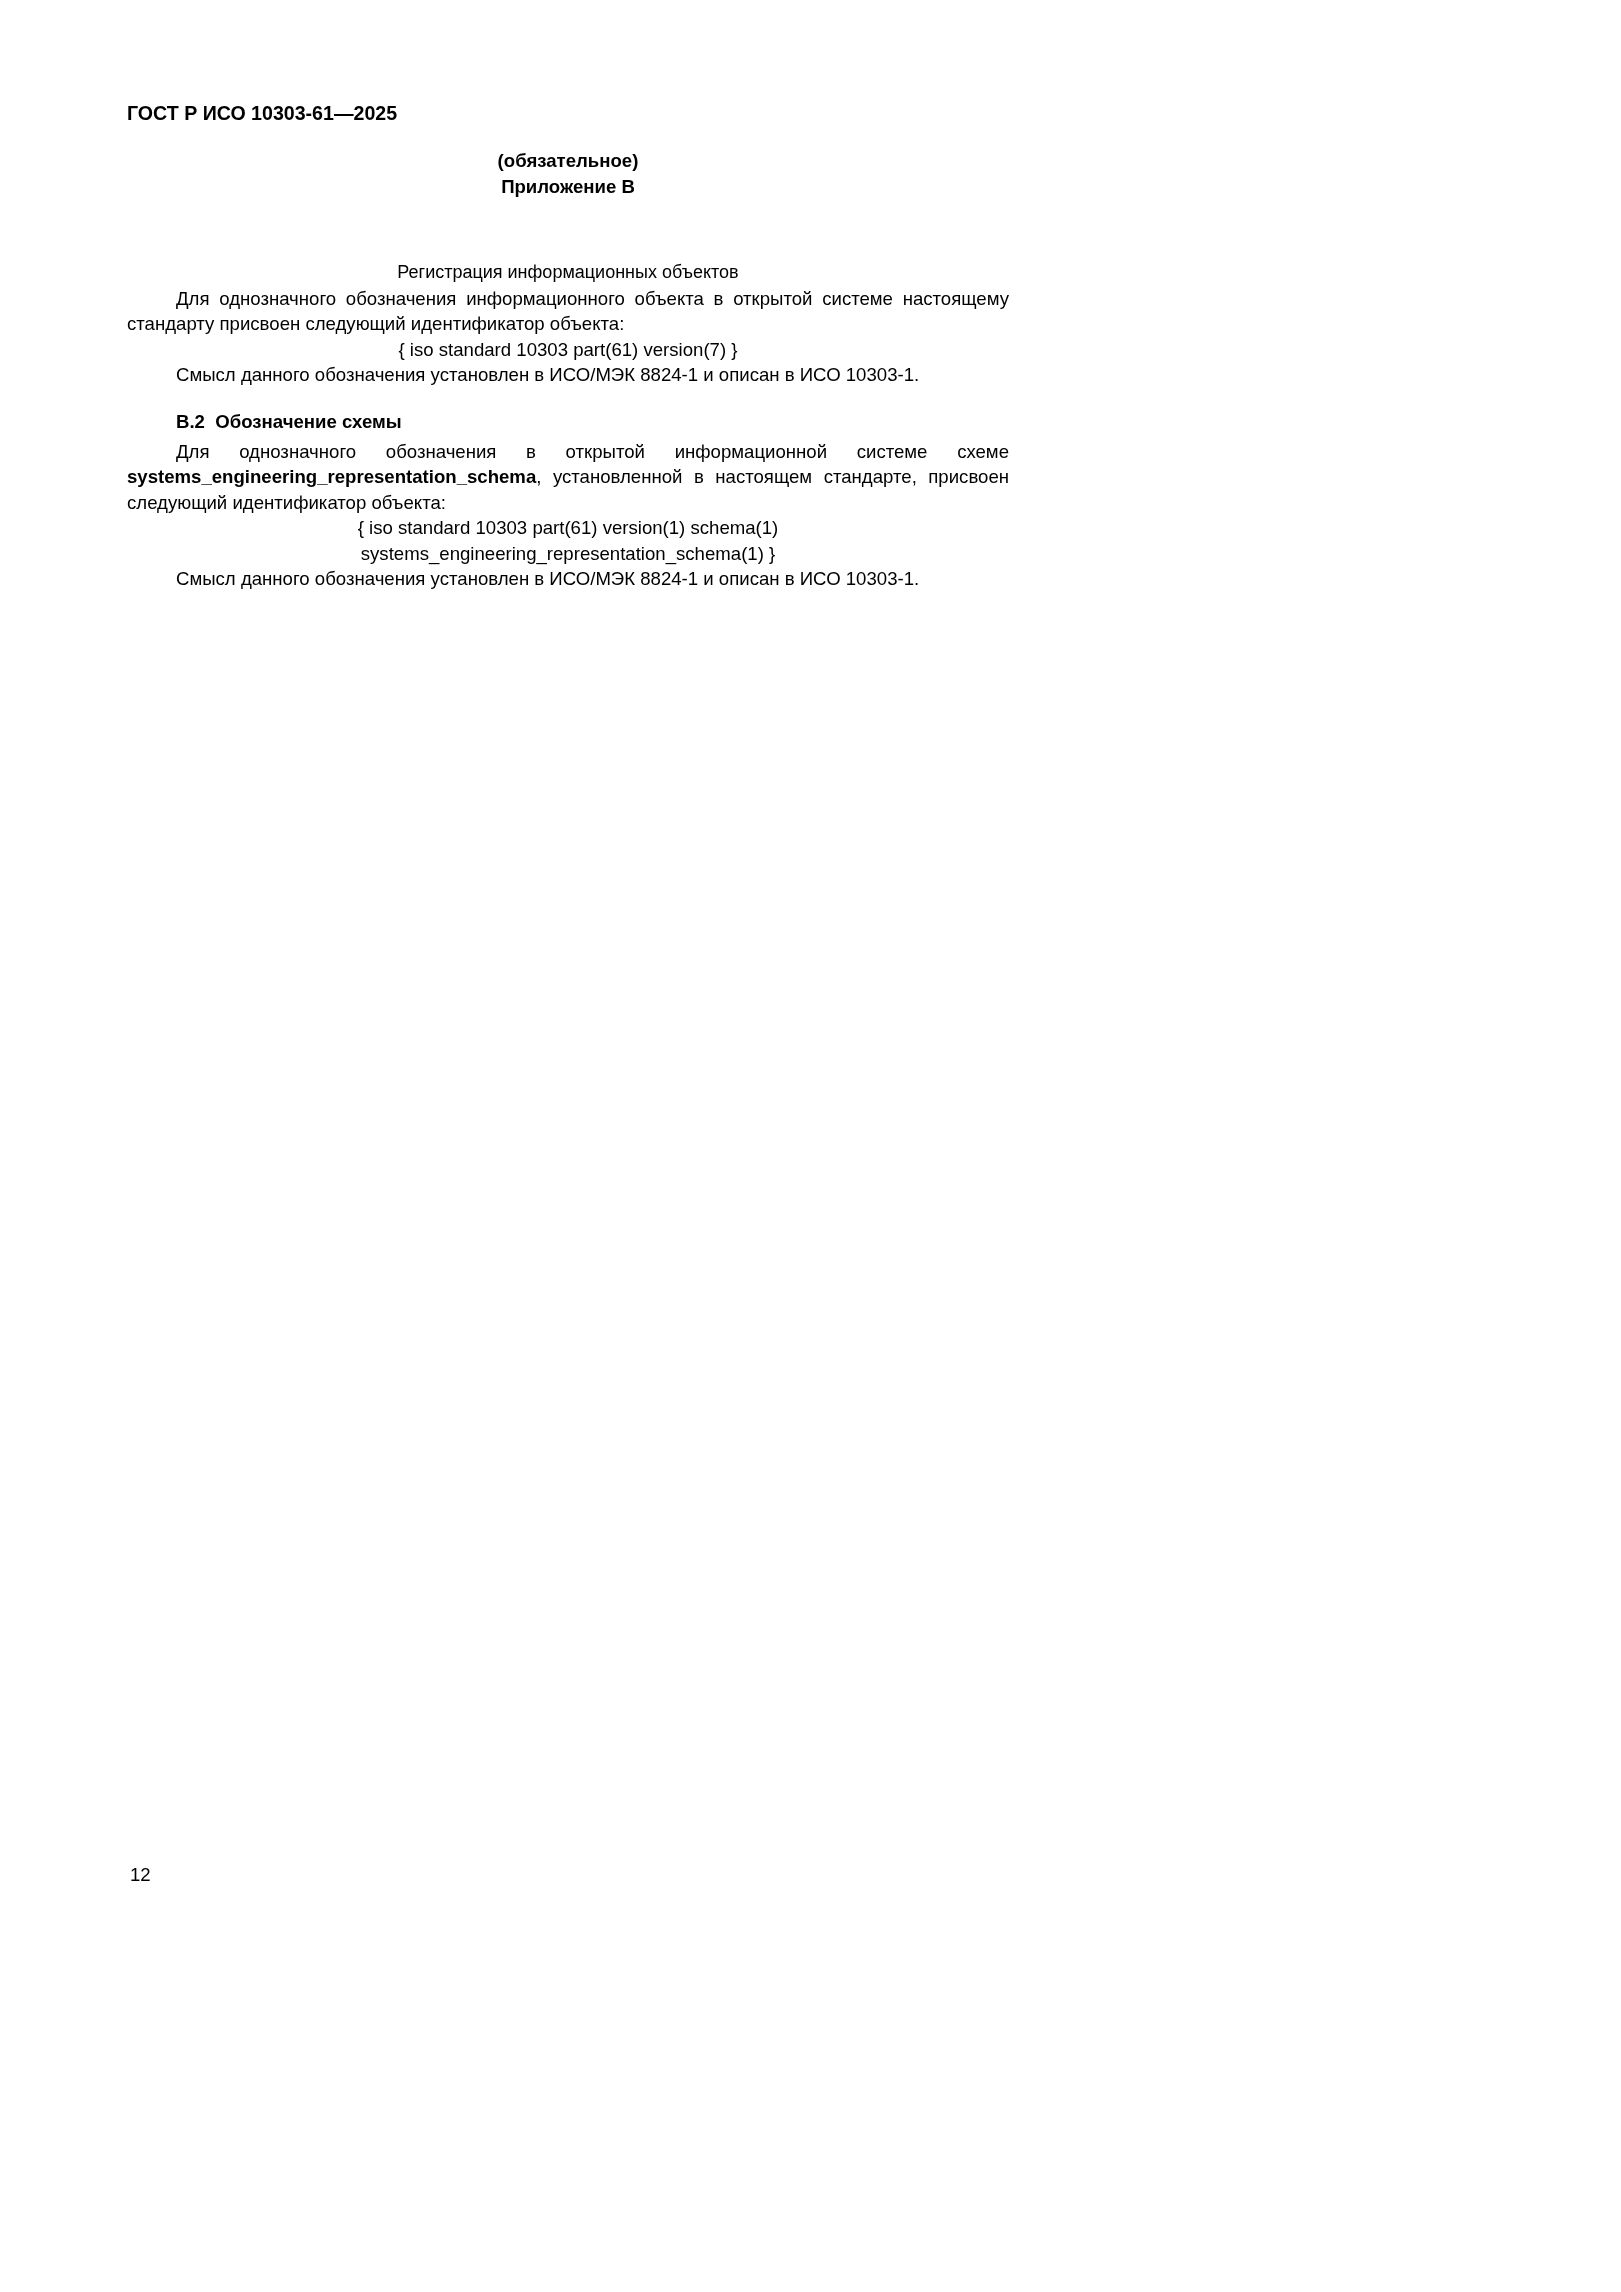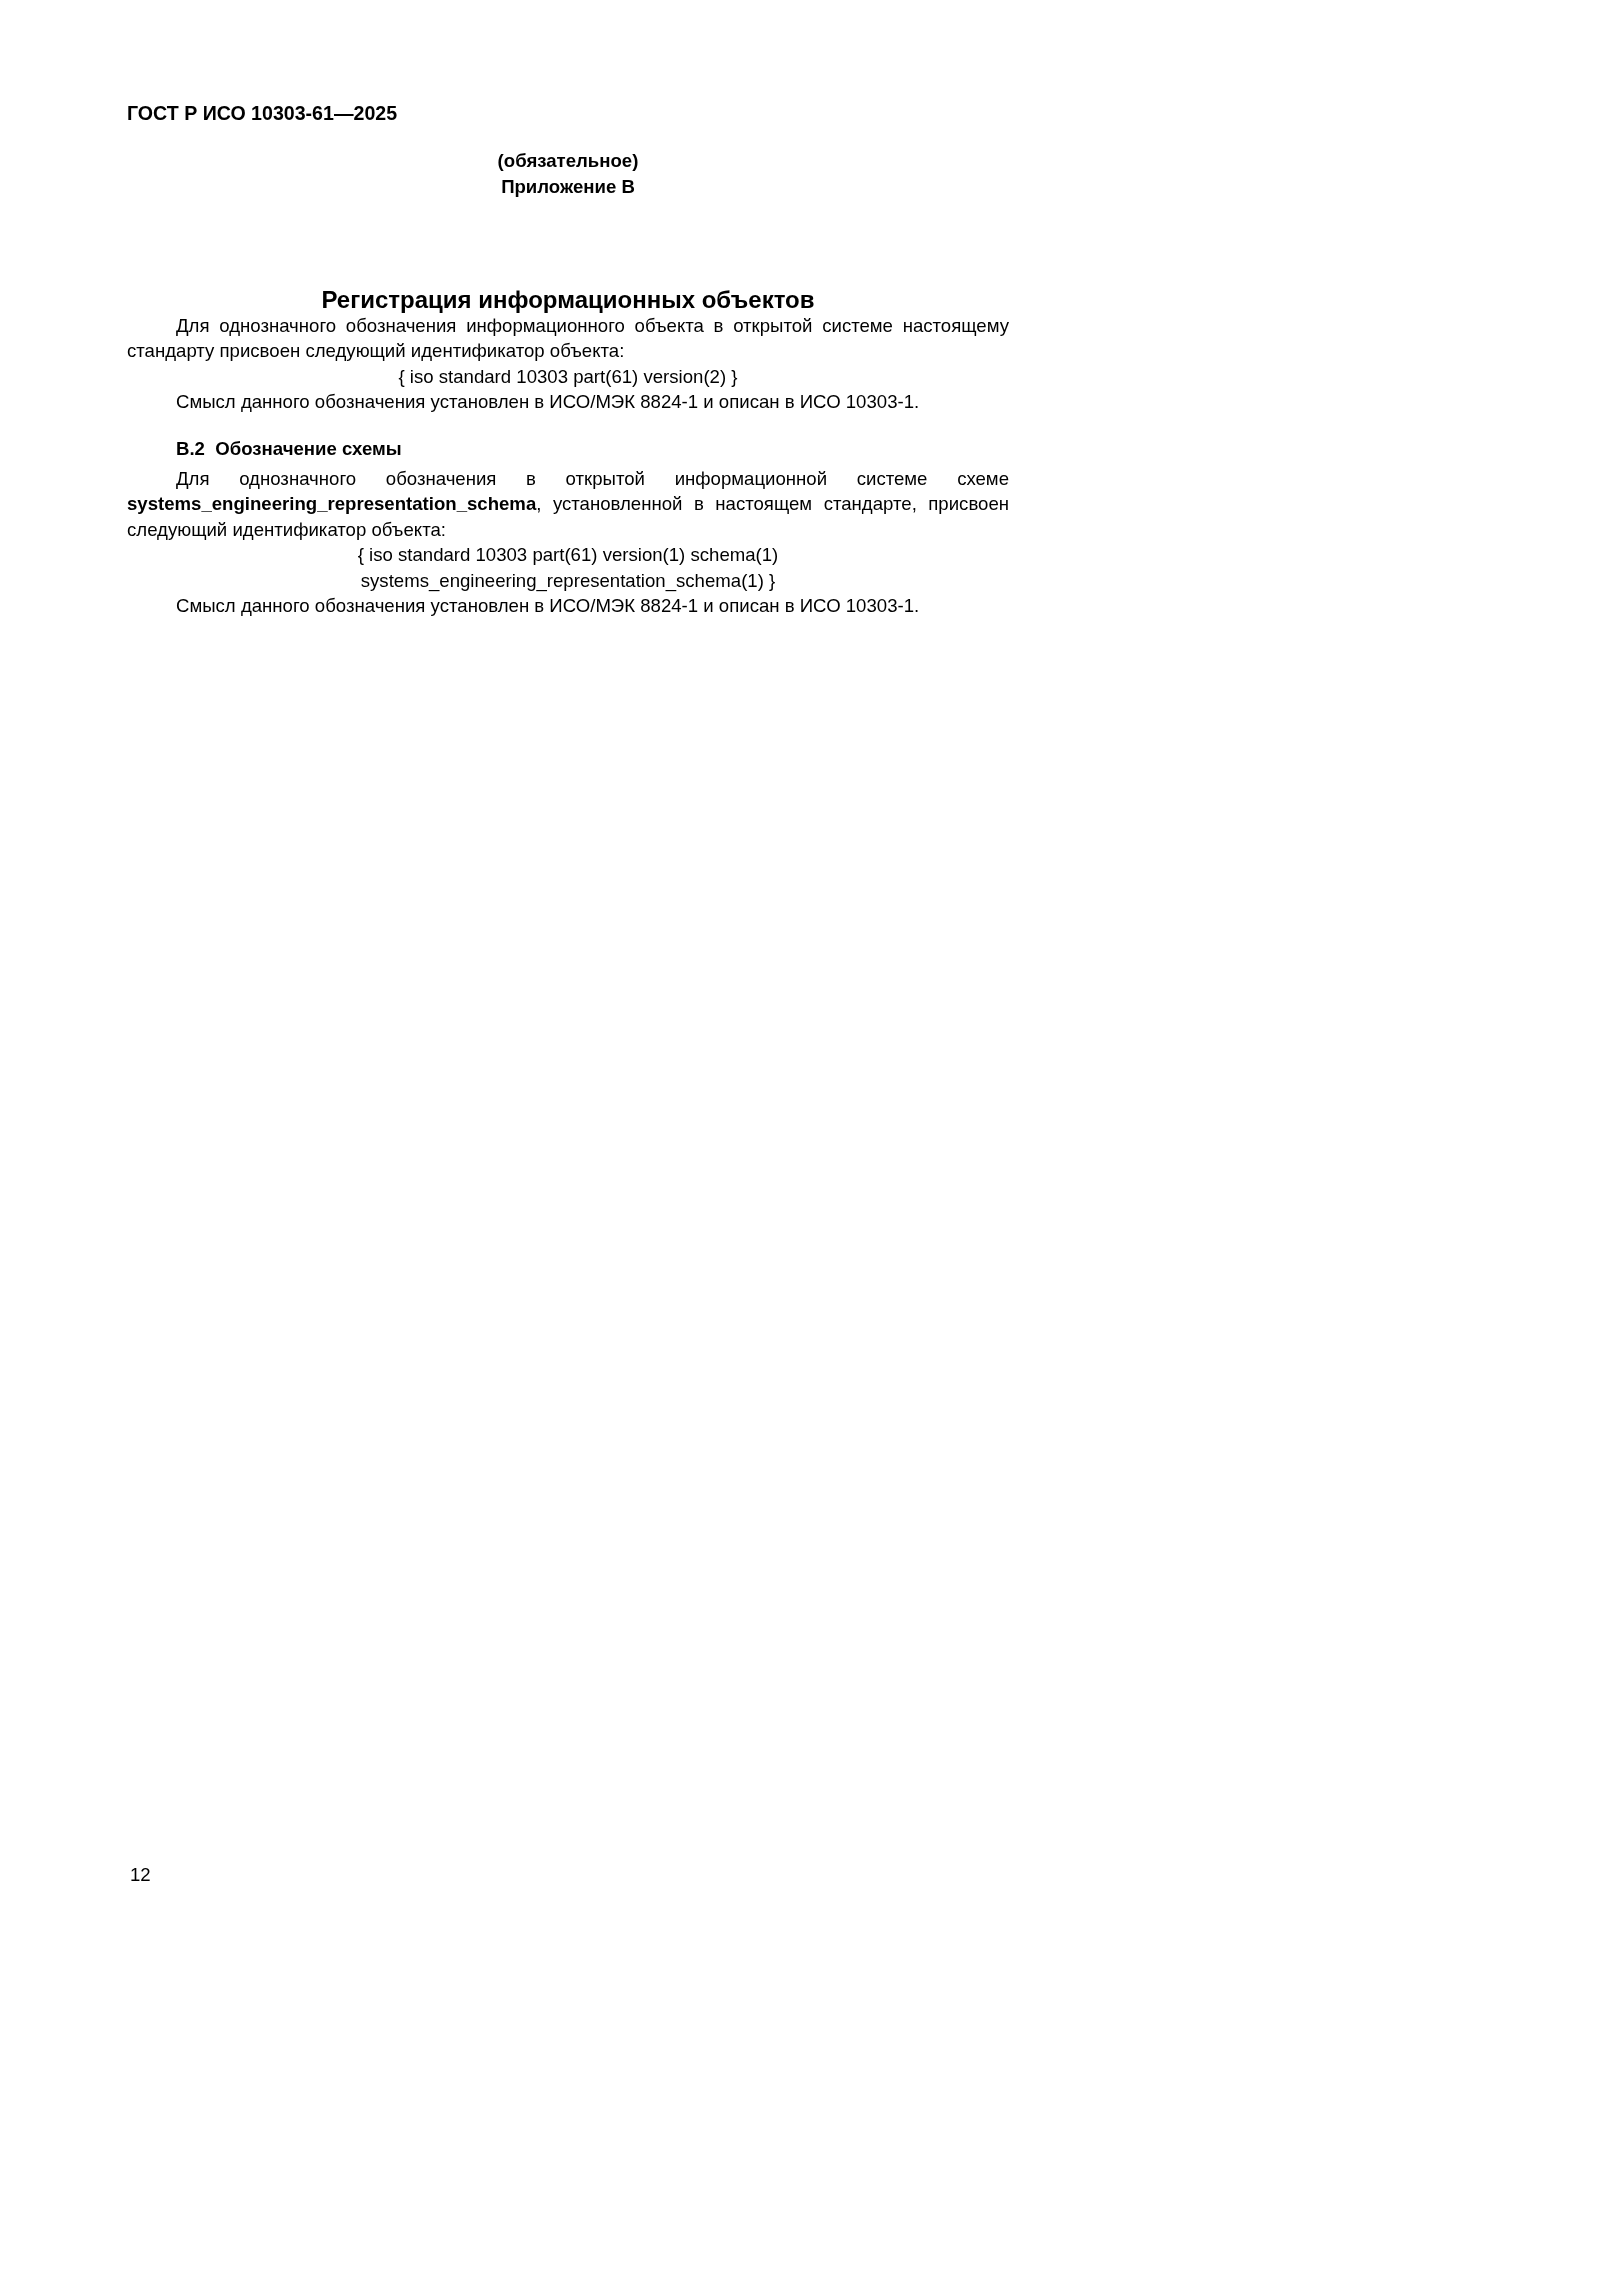--- a/index.html
+++ b/index.html
@@ -26,24 +26,24 @@
     text-align: left;
   }
   .appendix-head {
     margin-top: 21.6px;
     text-align: center;
     font-weight: bold;
     font-size: 18.6px;
     line-height: 25.5px;
   }
   .main-heading {
-    margin-top: 88px;
+    margin-top: 61px;
     text-align: center;
-    font-weight: bold;
-    font-size: 24px;
+    font-weight: normal;
+    font-size: 18px;
     line-height: 25.5px;
   }
   .section-title {
     font-weight: bold;
     font-size: 18.6px;
     line-height: 25.5px;
     text-indent: 49px;
     margin-top: 21.6px;
     margin-bottom: 3.9px;
   }
@@ -80,21 +80,21 @@
     <div class="appendix-head">
       <div>(обязательное)</div>
       <div>Приложение В</div>
     </div>
 
     <div class="main-heading">Регистрация информационных объектов</div>
 
 
     <p class="body">Для однозначного обозначения информационного объекта в открытой системе настоящему стандарту при­своен следующий идентификатор объекта:</p>
 
-    <div class="center-line">{ iso standard 10303 part(61) version(2) }</div>
+    <div class="center-line">{ iso standard 10303 part(61) version(7) }</div>
 
     <p class="body">Смысл данного обозначения установлен в ИСО/МЭК 8824-1 и описан в ИСО 10303-1.</p>
 
     <div class="section-title">В.2&nbsp;&nbsp;Обозначение схемы</div>
 
 
     <p class="body"><span>Для однозначного обозначения в открытой информационной системе схеме </span><span class="bold">systems_engineering_repre­sentation_schema</span><span>, установленной в настоящем стандарте, присвоен следующий идентификатор объекта:</span></p>
 
     <div class="center-line">{ iso standard 10303 part(61) version(1) schema(1)</div>
 

